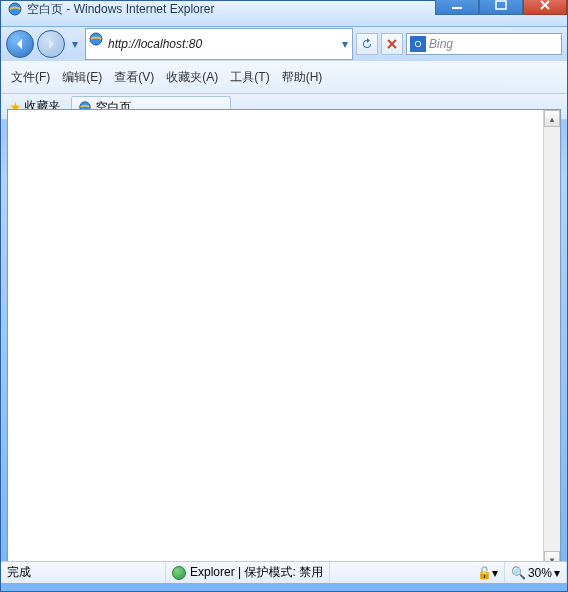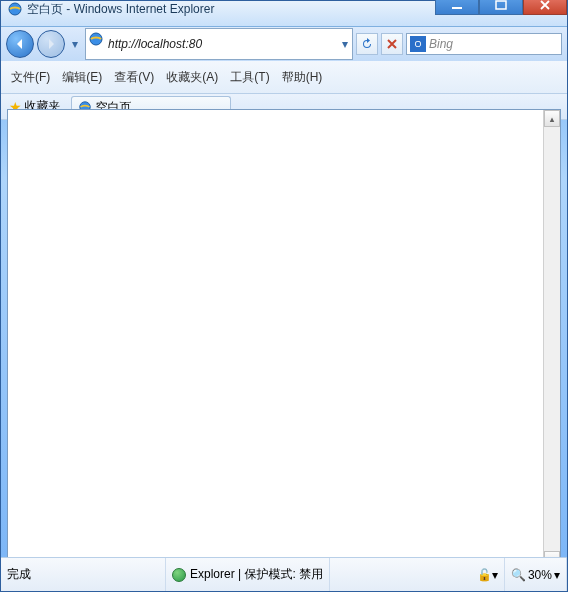--- a/index.html
+++ b/index.html
@@ -27,21 +27,21 @@
 .menubar{height:22px;display:flex;align-items:center;gap:4px;padding:16px 6px;background:linear-gradient(to bottom,#f2f7fd,#e3eefa);border-bottom:1px solid #b8cfe8;color:#333;}
 .menu-item{padding:2px 4px;}
 .favrow{height:26px;display:flex;align-items:center;padding:1px 4px;gap:6px;background:linear-gradient(to bottom,#eaf2fc,#d9e8fa);border-bottom:1px solid #b8cfe8;}
 .favbtn{display:flex;align-items:center;gap:3px;padding:2px 4px;}
 .star{color:#f4b400;font-size:14px;}
 .tab{display:flex;align-items:center;gap:4px;height:22px;padding:0 40px 0 6px;border:1px solid #a9c2de;border-bottom:none;background:linear-gradient(to bottom,#f6fafd,#e1ecf8);border-radius:3px 3px 0 0;min-width:160px;}
 .content{position:absolute;top:108px;left:6px;right:6px;bottom:22px;background:#fff;border:1px solid #7a9cc2;}
 .scrollbar{position:absolute;right:0;top:0;bottom:0;width:17px;background:#f0f0f0;border-left:1px solid #d0d0d0;}
 .sbtn{height:17px;background:linear-gradient(to bottom,#fcfcfc,#e3e3e3);border:1px solid #c0c0c0;display:flex;align-items:center;justify-content:center;color:#606060;font-size:9px;}
 .sbtn.dn{position:absolute;bottom:0;left:0;right:0;}
-.statusbar{position:absolute;bottom:0;left:0;right:0;height:34px;display:flex;align-items:center;background:linear-gradient(to bottom,#f6f9fd,#e4edf8);border-top:1px solid #b8cfe8;}
+.statusbar{position:absolute;bottom:8px;left:0;right:0;height:22px;display:flex;align-items:center;background:linear-gradient(to bottom,#f6f9fd,#e4edf8);border-top:1px solid #b8cfe8;}
 .status-seg{padding:0 6px;display:flex;align-items:center;gap:4px;height:100%;border-right:1px solid #cddcee;}
 .status-seg.done{width:165px;}
 .spacer{flex:1;}
 .globe{width:14px;height:14px;border-radius:50%;background:radial-gradient(circle at 35% 30%,#7fd47f,#2a9a4a);border:1px solid #2a7a3a;}
 .zoom{display:flex;align-items:center;gap:2px;}
 </style>
 </head>
 <body>
 
 <div class="window">

